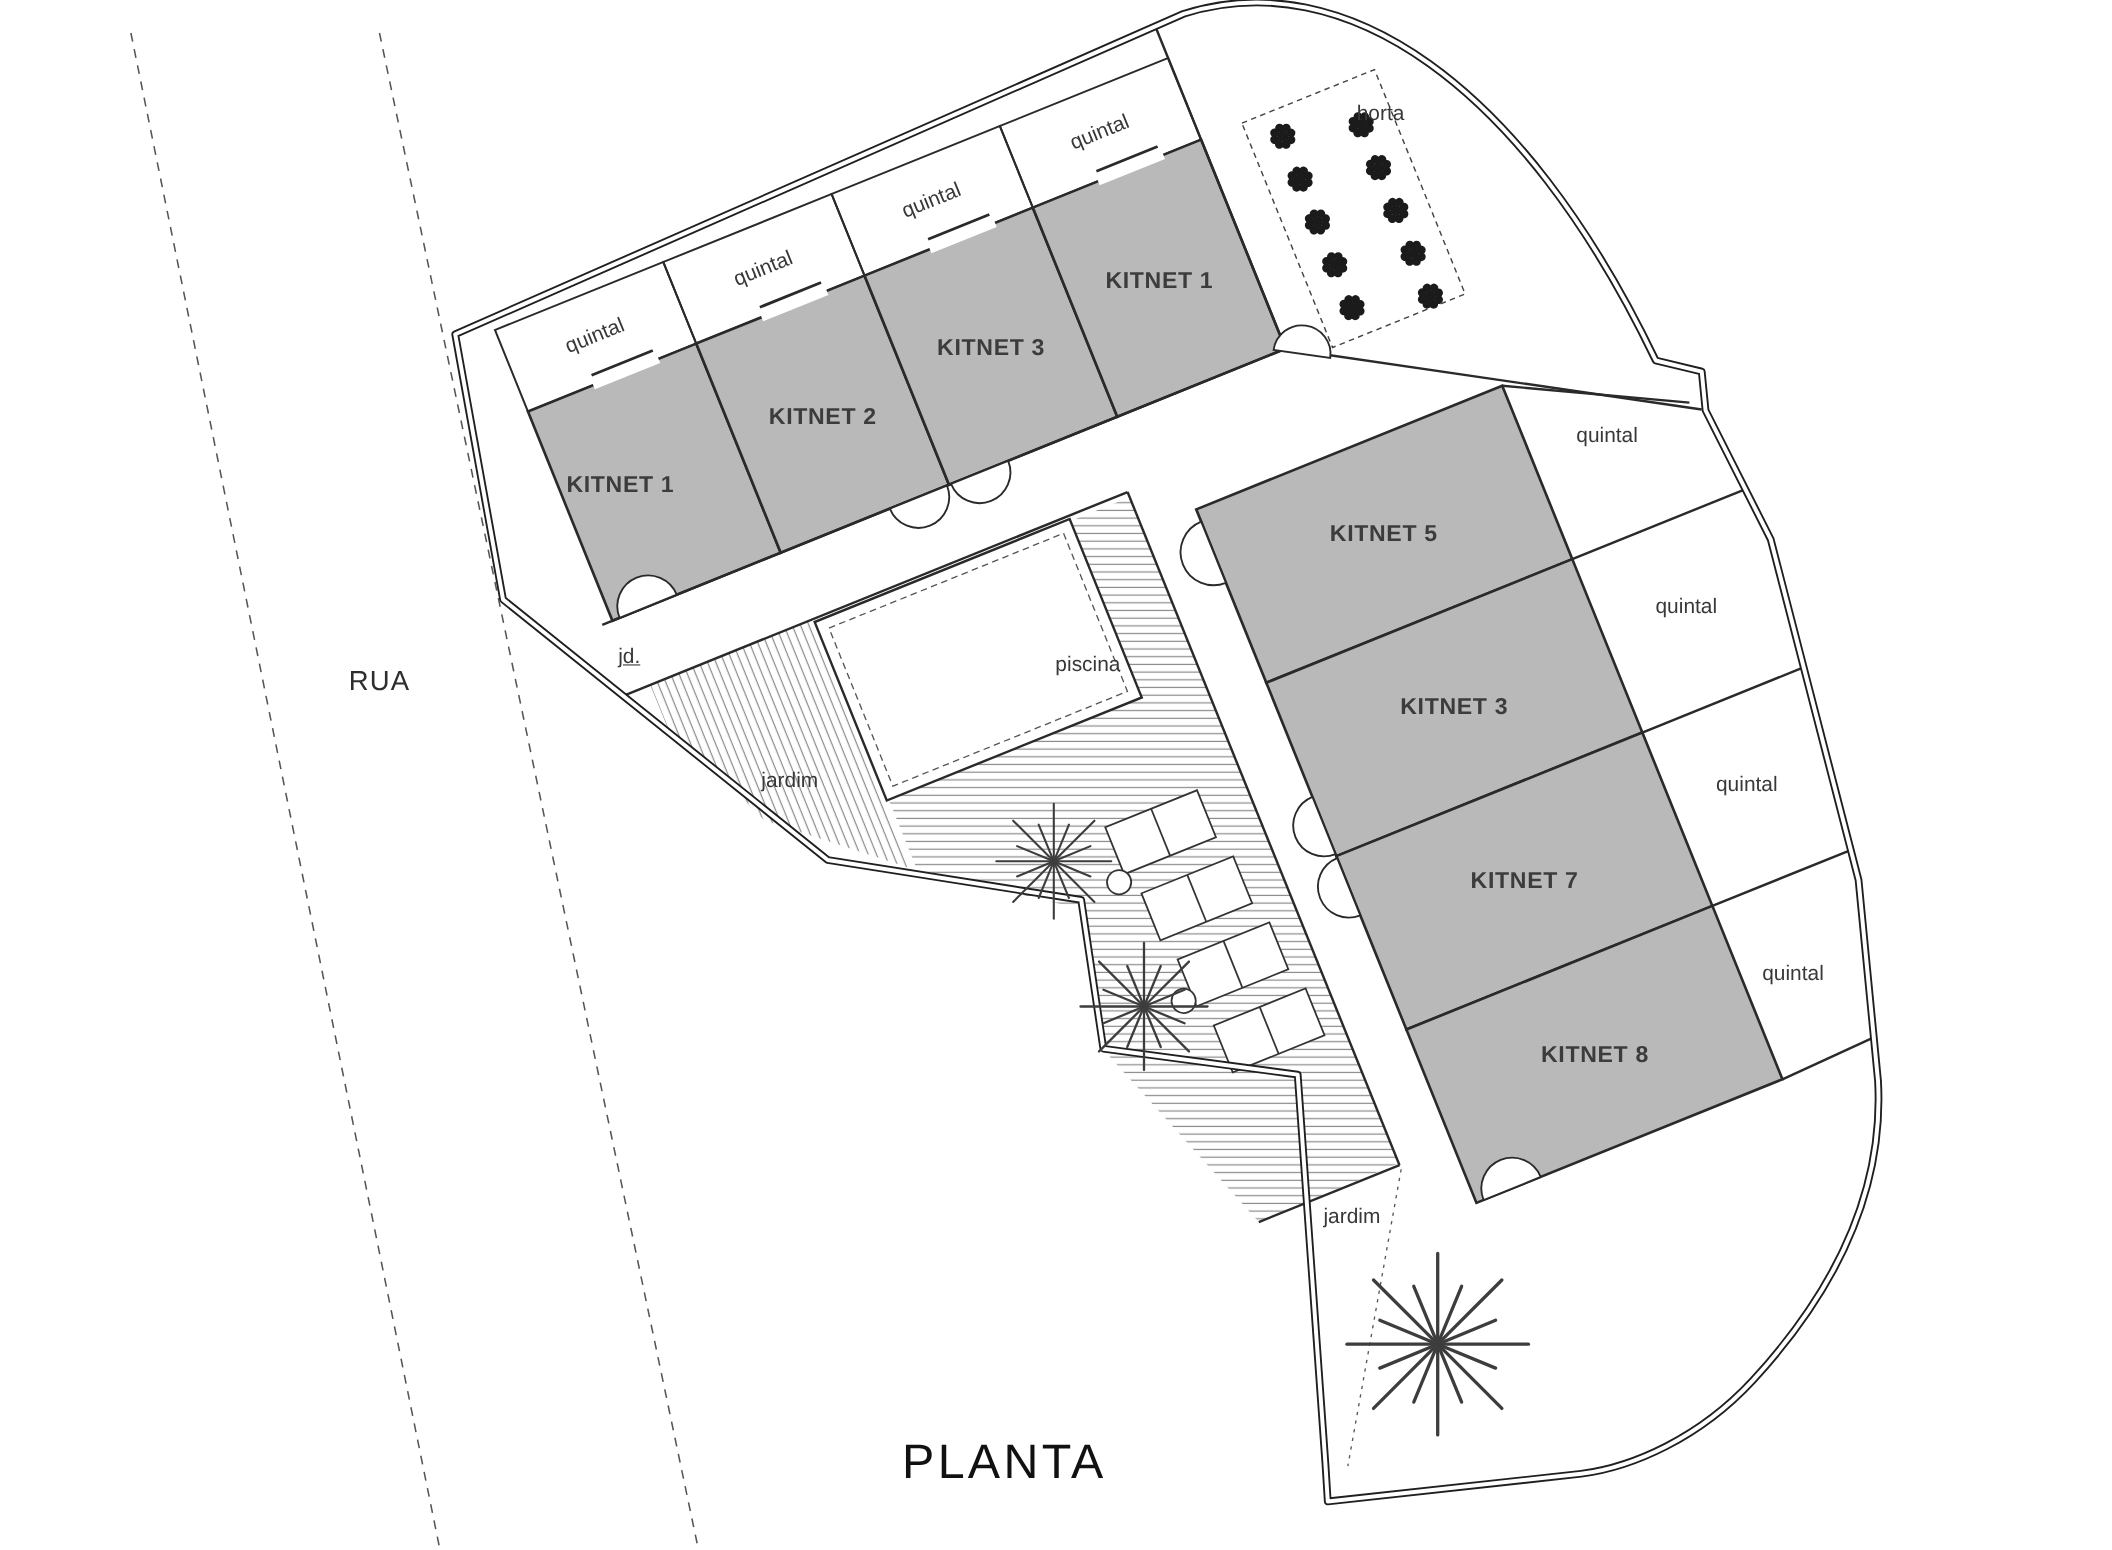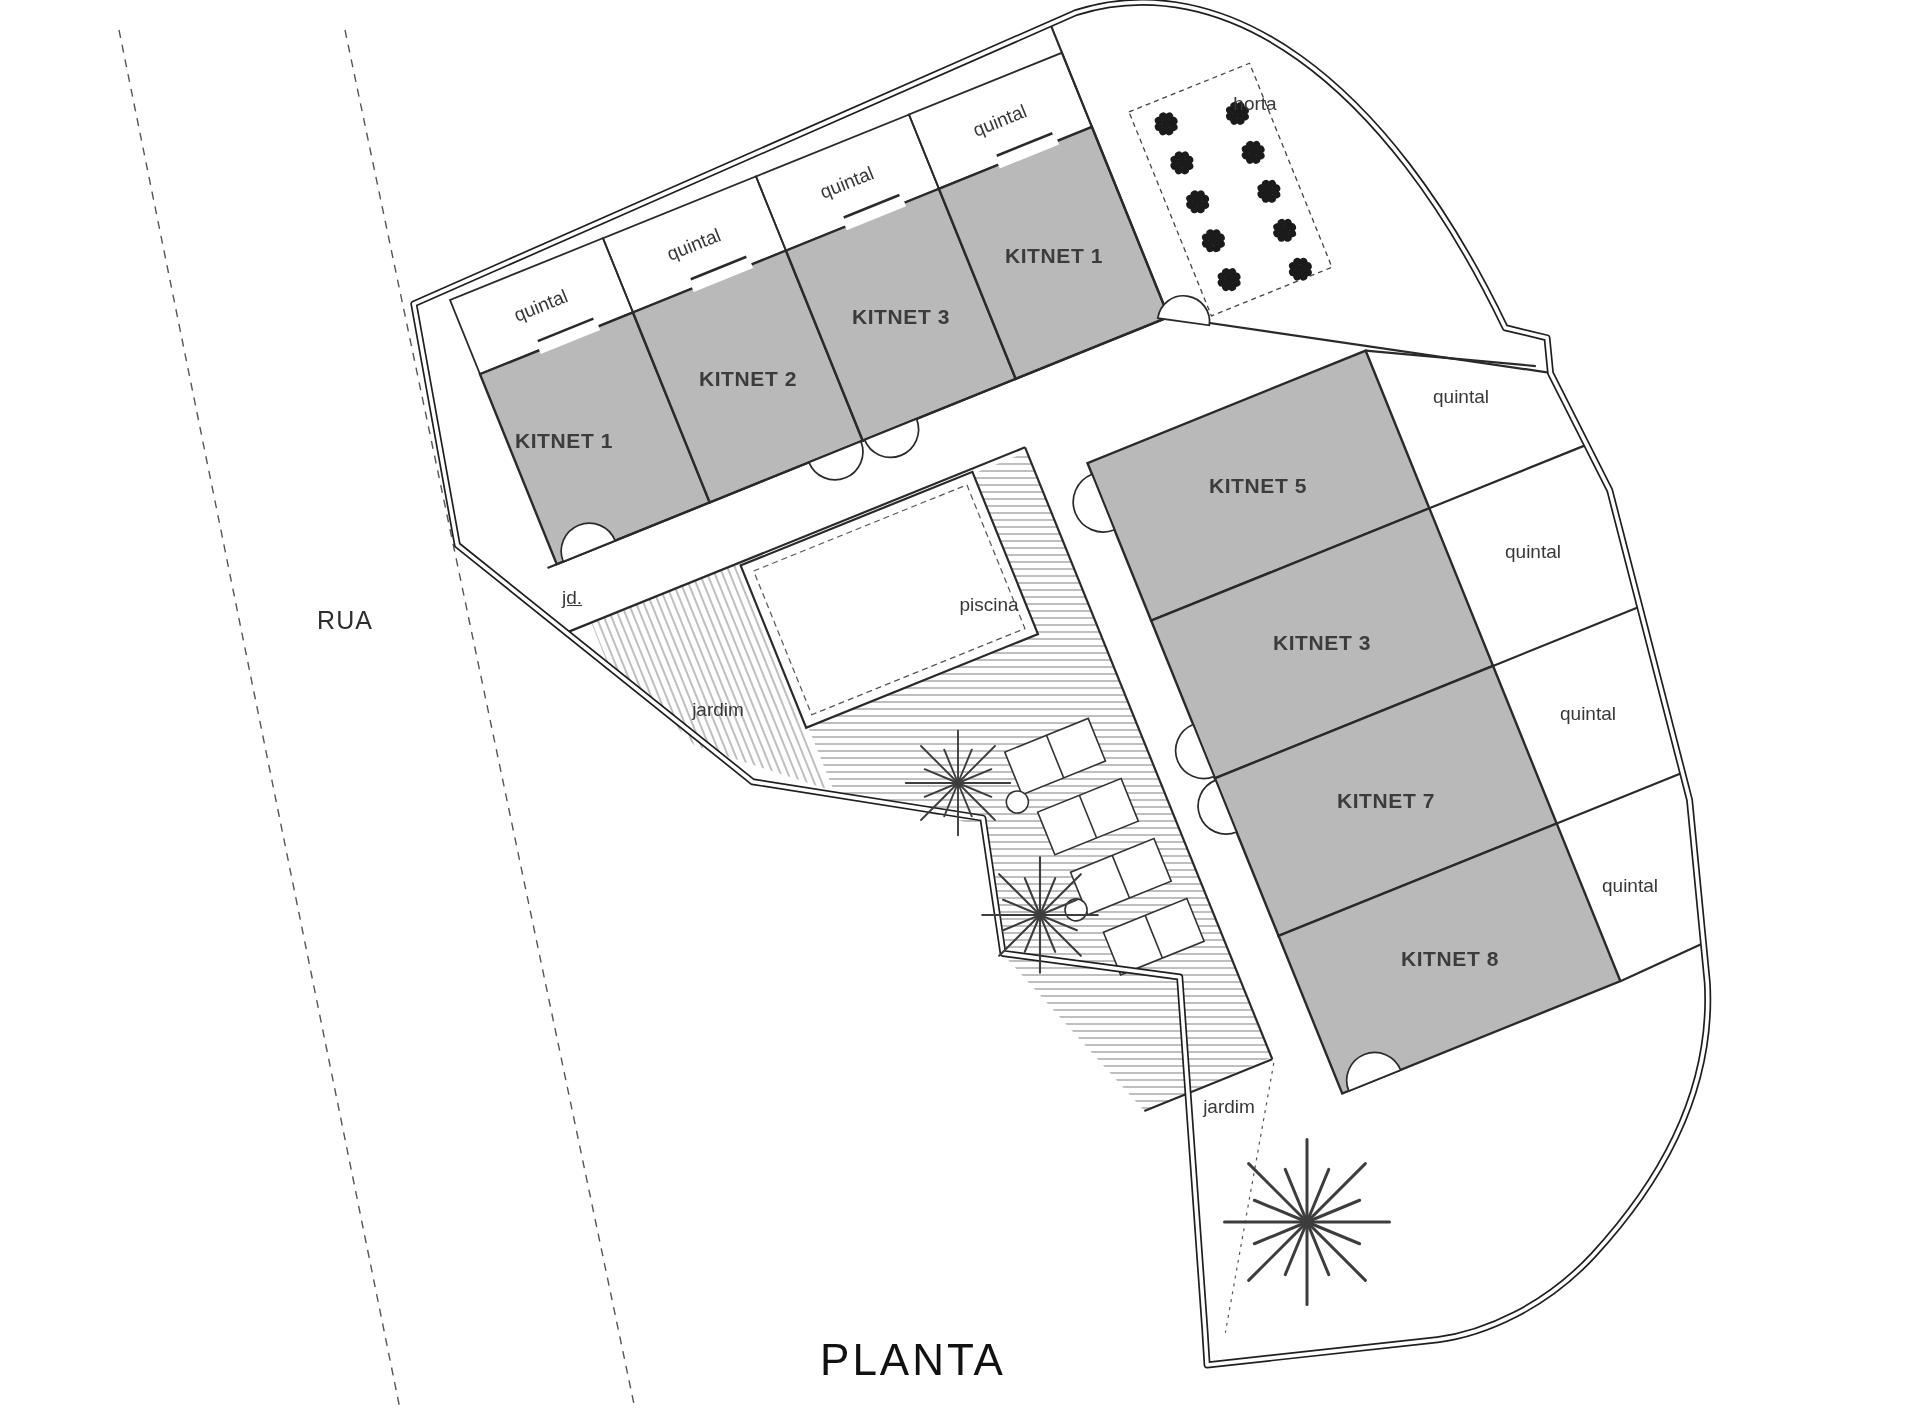--- a/index.html
+++ b/index.html
@@ -195,15 +195,15 @@
   <div class="lbl small" style="left:1588px;top:714px;">quintal</div>
   <div class="lbl small qbox" style="left:1630px;top:886px;">quintal</div>
 
   <div class="lbl small" style="left:1255px;top:104px;">horta</div>
   <div class="lbl small" style="left:989px;top:605px;">piscina</div>
   <div class="lbl small" style="left:718px;top:710px;">jardim</div>
   <div class="lbl small" style="left:1229px;top:1107px;">jardim</div>
   <div class="lbl small" style="left:572px;top:598px;text-decoration:underline;">jd.</div>
 
   <div class="lbl rua" style="left:345px;top:620px;">RUA</div>
-  <div class="lbl planta" style="left:913px;top:1330px;margin-top:30px;">PLANTA</div>
+  <div class="lbl planta" style="left:913px;top:1330px;">PLANTA</div>
 
 </div>
 
 </body></html>

